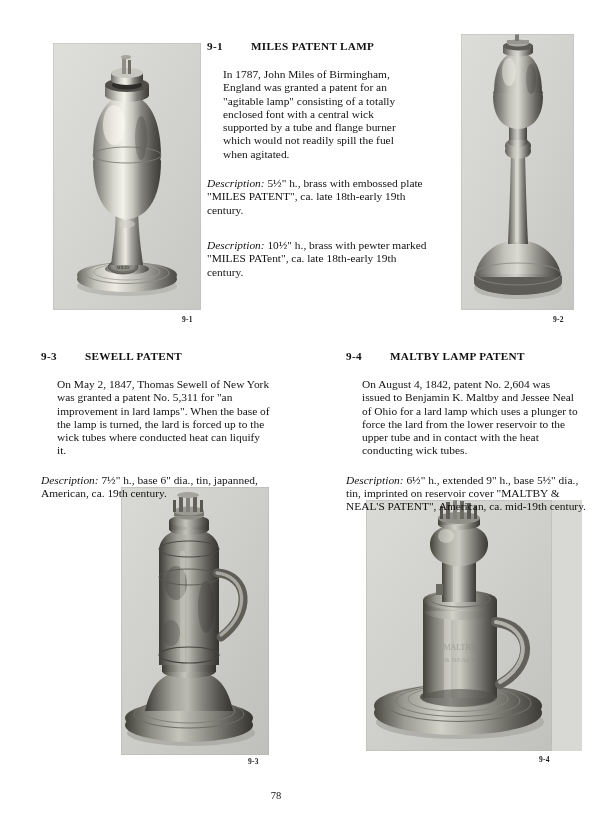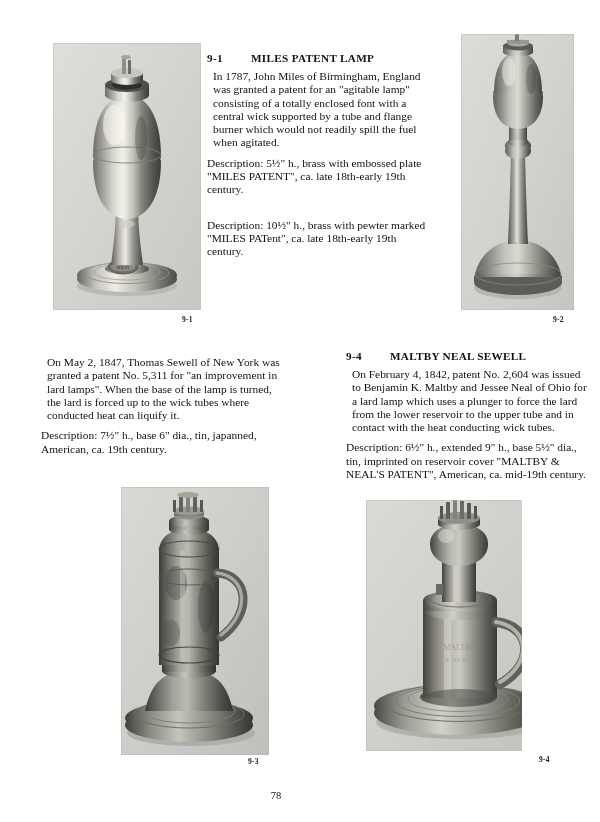--- a/index.html
+++ b/index.html
@@ -30,29 +30,30 @@
     margin: 0 0 3px 0;
     white-space: nowrap;
   }
   .entry-title .num {
     display: inline-block;
     width: 44px;
   }
   .entry-body {
     font-size: 11.4px;
     line-height: 13.3px;
-    margin: 6px;
+    margin: 16px;
     text-align: left;
   }
   .entry-desc {
     font-size: 11.4px;
     line-height: 13.3px;
     margin: 7px 0 0 0;
   }
   .entry-desc .lbl {
+    font-style: italic;
   }
   .entry-block { margin-bottom: 0; }
 
   
   .fig-cap {
     position: absolute;
     font-size: 7.5px;
     font-weight: bold;
     font-family: "Liberation Serif", serif;
     color: #1a1a1a;
@@ -71,28 +72,28 @@
     position: absolute;
     left: 0;
     width: 552px;
     text-align: center;
     font-size: 10.5px;
     font-family: "Liberation Serif", serif;
     color: #111;
   }
 
   
-  #col-top-right { position: absolute; left: 207px; top: 52px; width: 228px; }
+  #col-top-right { position: absolute; left: 207px; top: 40px; width: 228px; }
   #col-bot-left  { position: absolute; left: 41px;  top: 350px; width: 245px; }
   #col-bot-right { position: absolute; left: 346px; top: 350px; width: 248px; }
 
   #photo-9-1 { left: 53px;  top: 43px;  width: 148px; height: 267px; }
   #photo-9-2 { left: 461px; top: 34px;  width: 113px; height: 276px; }
   #photo-9-3 { left: 121px; top: 487px; width: 148px; height: 268px; }
-  #photo-9-4 { left: 366px; top: 500px; width: 156px; height: 251px; }
+  #photo-9-4 { left: 366px; top: 500px; width: 216px; height: 251px; }
 
   #cap-9-1 { left: 182px; top: 315px; }
   #cap-9-2 { left: 553px; top: 315px; }
   #cap-9-3 { left: 248px; top: 757px; }
   #cap-9-4 { left: 539px; top: 755px; }
 
   #pagenum { top: 790px; }
 </style>
 </head>
 <body>
@@ -410,30 +411,33 @@
     </div>
 
     <div class="entry-block" style="margin-top:22px;">
       <p class="entry-desc"><span class="lbl">Description:</span><span> 10½" h., brass with pewter marked "MILES PATent", ca. late 18th-early 19th century.</span></p>
     </div>
 
   </div>
 
   <div id="col-bot-left">
     <div class="entry-block">
+      <div class="entry-title">
+        <span class="num">9-3</span><span>SEWELL PATENT</span>
+      </div>
       <p class="entry-body">On May 2, 1847, Thomas Sewell of New York was granted a patent No. 5,311 for "an improvement in lard lamps". When the base of the lamp is turned, the lard is forced up to the wick tubes where conducted heat can liquify it.</p>
       <p class="entry-desc"><span class="lbl">Description:</span><span> 7½" h., base 6" dia., tin, japanned, American, ca. 19th century.</span></p>
     </div>
   </div>
 
   <div id="col-bot-right">
     <div class="entry-block">
       <div class="entry-title">
-        <span class="num">9-4</span><span>MALTBY NEAL SEWELL</span>
+        <span class="num">9-4</span><span>MALTBY LAMP PATENT</span>
       </div>
-      <p class="entry-body">On February 4, 1842, patent No. 2,604 was issued to Benjamin K. Maltby and Jessee Neal of Ohio for a lard lamp which uses a plunger to force the lard from the lower reservoir to the upper tube and in contact with the heat conducting wick tubes.</p>
+      <p class="entry-body">On August 4, 1842, patent No. 2,604 was issued to Benjamin K. Maltby and Jessee Neal of Ohio for a lard lamp which uses a plunger to force the lard from the lower reservoir to the upper tube and in contact with the heat conducting wick tubes.</p>
       <p class="entry-desc"><span class="lbl">Description:</span><span> 6½" h., extended 9" h., base 5½" dia., tin, imprinted on reservoir cover "MALTBY &amp; NEAL'S PATENT", American, ca. mid-19th century.</span></p>
     </div>
   </div>
 
   <div class="page-number" id="pagenum">78</div>
 
 </div>
 
 </body></html>

